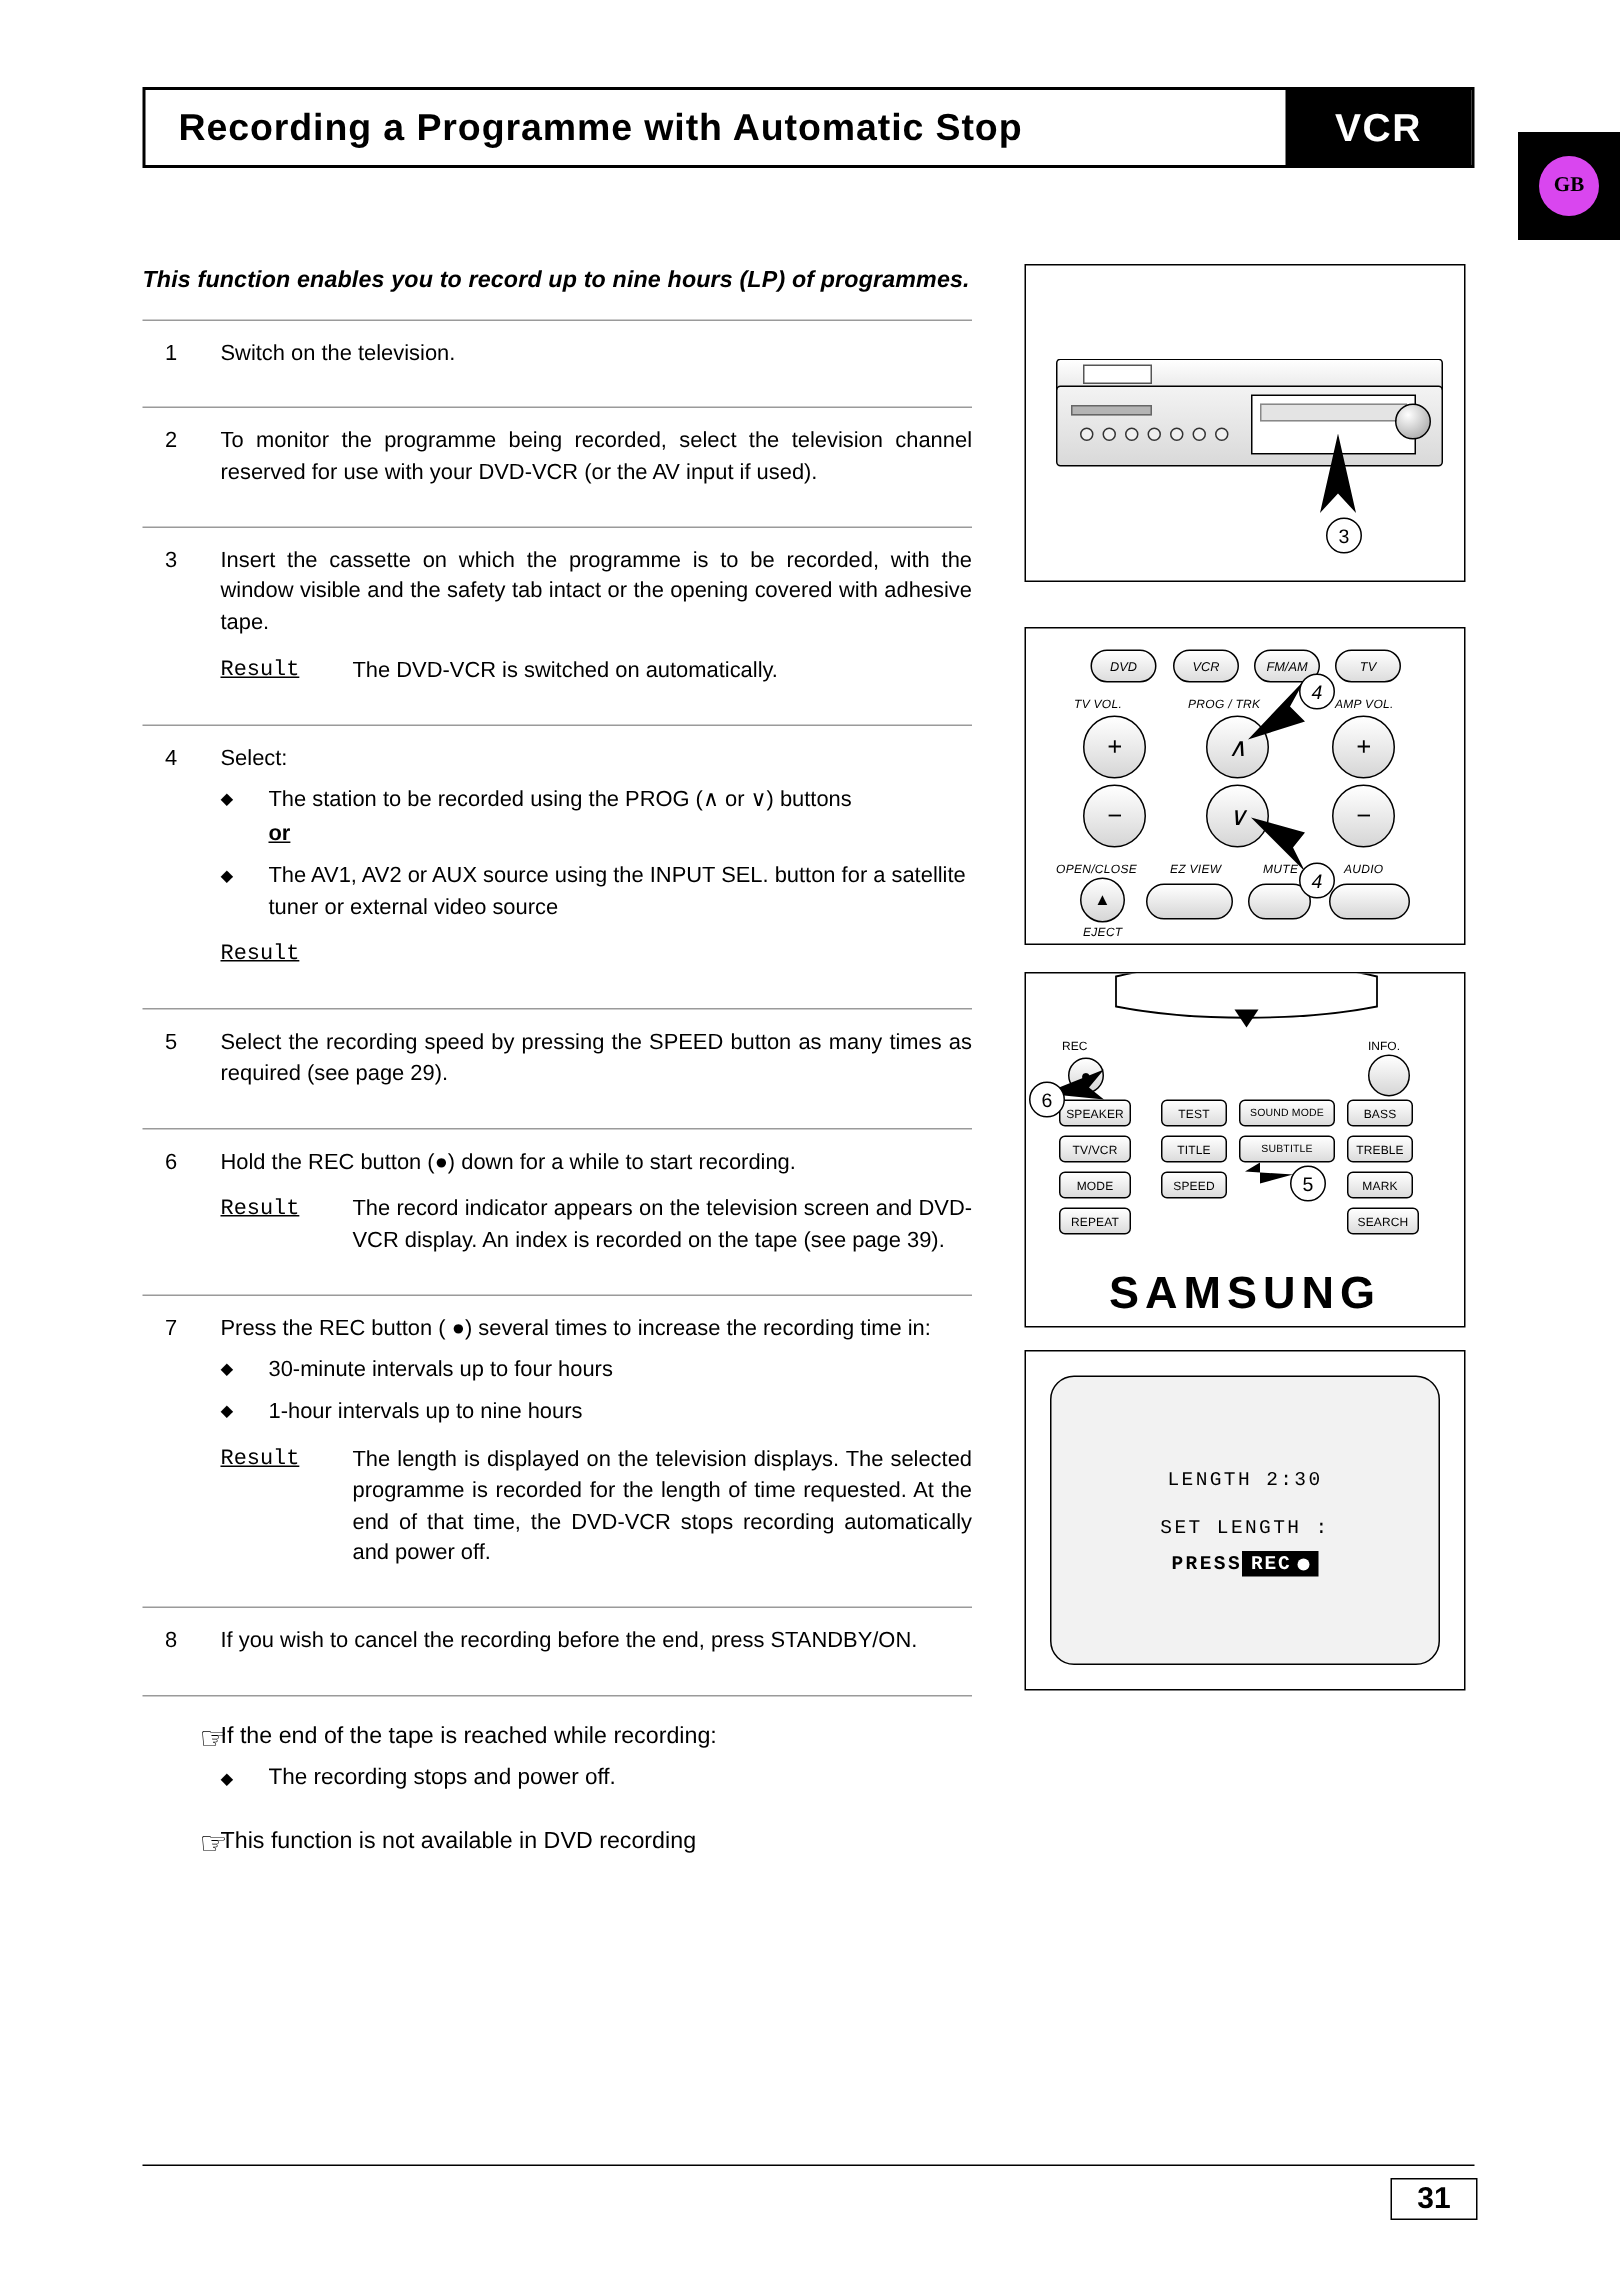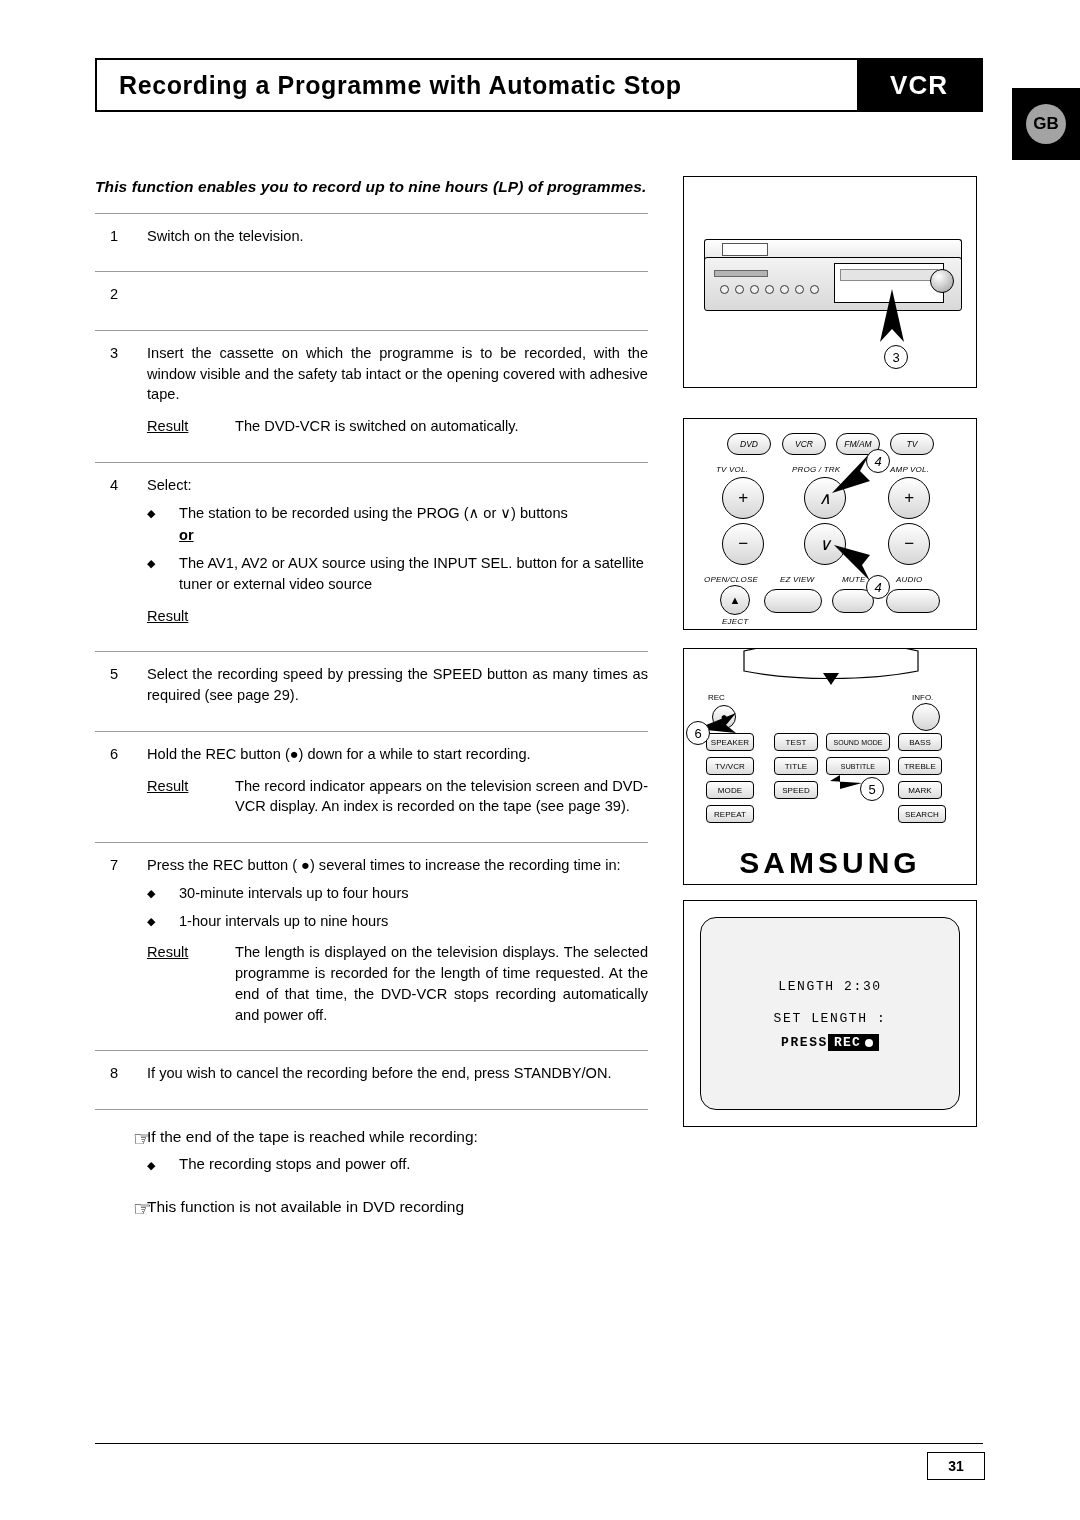--- a/index.html
+++ b/index.html
@@ -58,27 +58,28 @@
     height: 72px;
     background: #000;
     display: flex;
     align-items: center;
     justify-content: center;
   }
   .gb-circle {
     width: 40px;
     height: 40px;
     border-radius: 50%;
-    background: #a3a3a3;
+    background: #d946ef;
     color: #000;
-    font-size: 17px;
-    font-weight: bold;
-    display: flex;
-    align-items: center;
-    justify-content: center;
+    font-size: 14px;
+    font-weight: bold;
+    display: flex;
+    align-items: center;
+    justify-content: center;
+    font-family: Liberation Serif, serif;
   }
 
   
   .left-col {
     position: absolute;
     left: 95px;
     top: 175px;
     width: 553px;
   }
   .intro {
@@ -112,20 +113,21 @@
   .step-body { flex: 1; }
 
   .result-line {
     display: flex;
     margin-top: 11px;
   }
   .result-label {
     text-decoration: underline;
     width: 88px;
     flex-shrink: 0;
+    font-family: Liberation Mono, monospace;
   }
   .result-text { flex: 1; }
   .just { text-align: justify; }
 
   .bullet-line {
     display: flex;
     margin-top: 7px;
   }
   .bullet-mark {
     width: 32px;
@@ -374,21 +376,21 @@
   .page-num {
     position: absolute;
     right: 95px;
     top: 1452px;
     width: 56px;
     height: 26px;
     border: 1px solid #000;
     display: flex;
     align-items: center;
     justify-content: center;
-    font-size: 14px;
+    font-size: 20px;
     font-weight: bold;
     text-align: right;
   }
 </style>
 </head>
 <body>
 
 <div class="header">
   <div class="header-title">Recording a Programme with Automatic Stop</div>
   <div class="header-tag">VCR</div>
@@ -407,20 +409,23 @@
   <div class="step">
     <div class="step-num">1</div>
     <div class="step-body">
       <div>Switch on the television.</div>
     </div>
   </div>
   <hr class="rule">
 
   <div class="step">
     <div class="step-num">2</div>
+    <div class="step-body">
+      <div class="just">To monitor the programme being recorded, select the television channel reserved for use with your DVD-VCR (or the AV input if used).</div>
+    </div>
   </div>
   <hr class="rule">
 
   <div class="step">
     <div class="step-num">3</div>
     <div class="step-body">
       <div class="just">Insert the cassette on which the programme is to be recorded, with the window visible and the safety tab intact or the opening covered with adhesive tape.</div>
       <div class="result-line">
         <div class="result-label">Result</div>
         <div class="result-text">The DVD-VCR is switched on automatically.</div>

